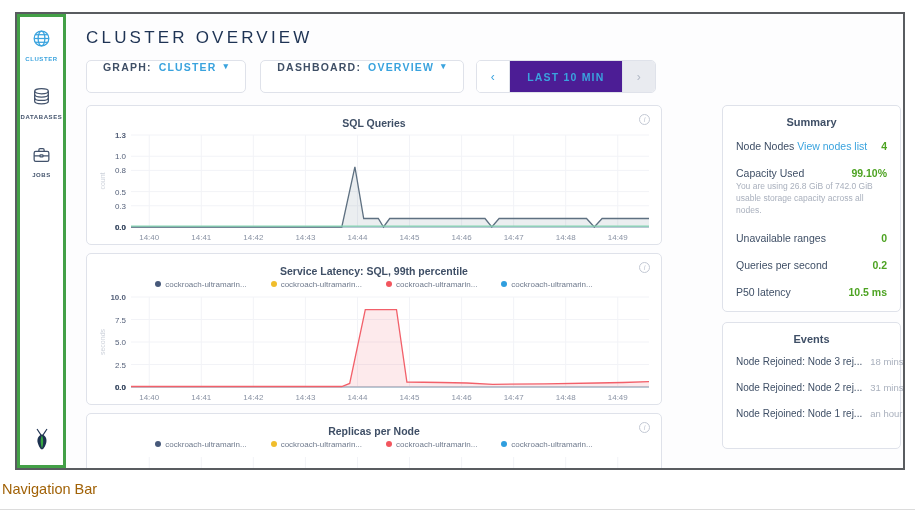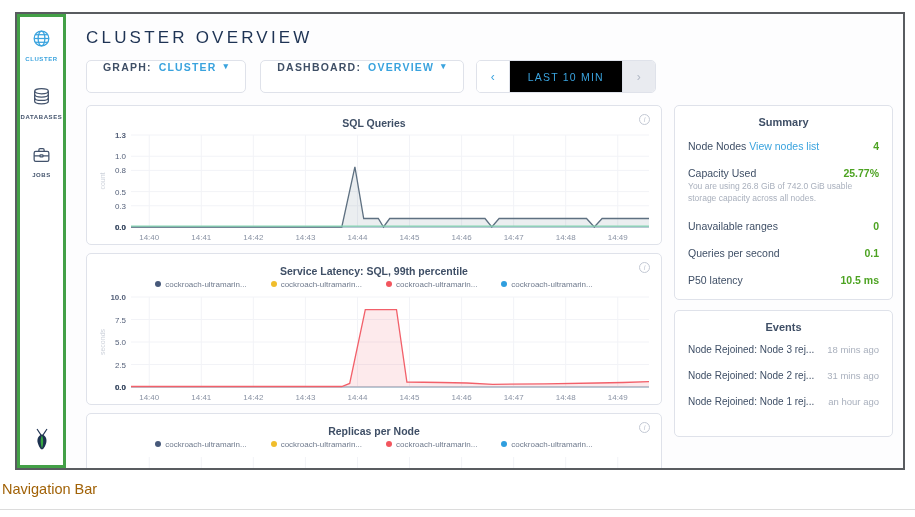--- a/index.html
+++ b/index.html
@@ -24,38 +24,38 @@
 
   .toolbar { display:flex; align-items:center; margin-bottom:12px; }
   .btn { height:33px; display:flex; align-items:flex-start; gap:7px; padding:0 16px;
     border:1px solid #dfe2ea; border-radius:5px; background:#fff; cursor:pointer;
     font-size:10.5px; font-weight:bold; letter-spacing:1.2px; color:#3f4f66; margin-right:14px; }
   .btn .value { color:var(--accent); }
   .btn .caret { color:var(--accent); font-size:9px; }
   .timesel { display:flex; height:33px; border:1px solid #dfe2ea; border-radius:5px; overflow:hidden; margin-left:-2px; }
   .ts-seg { display:flex; align-items:center; justify-content:center; cursor:pointer; }
   .ts-prev { width:33px; color:var(--accent); border-right:1px solid #dfe2ea; background:#fff; font-size:12px; }
-  .ts-label { width:112px; color:var(--accent); font-size:10.5px; font-weight:normal; letter-spacing:1.2px; background:#000000; }
+  .ts-label { width:112px; color:var(--accent); font-size:10.5px; font-weight:bold; letter-spacing:1.2px; background:#4c1d95; }
   .ts-next { width:33px; color:#b3bac6; border-left:1px solid #dfe2ea; background:#e9ebf0; font-size:12px; }
 
   .main-row { display:flex; gap:12px; flex:1; min-height:0; }
   .charts-col { width:576px; display:flex; flex-direction:column; gap:8px; }
   .card { border:1px solid #dfe2ea; border-radius:5px; background:#fff; }
   .chart-card { padding:7px 8px 0; }
   .chart-head { position:relative; text-align:center; height:16px; }
   .chart-title { font-size:10.5px; font-weight:bold; color:#3f4f66; }
   .info-icon { position:absolute; right:3px; top:1px; width:11px; height:11px;
     border:1px solid #c3c9d4; border-radius:50%; color:#c3c9d4;
     font-size:7.5px; line-height:10px; text-align:center; font-style:italic; cursor:pointer; }
   .legend-row { display:flex; justify-content:center; gap:24px; height:14px; align-items:center; }
   .legend-item { font-size:8px; color:#6f7a8d; display:flex; align-items:center; gap:4px; }
   .dot { width:6px; height:6px; border-radius:50%; flex-shrink:0; }
 
   .right-col { width:227px; display:flex; flex-direction:column; gap:10px; }
-  .panel { border:1px solid #dfe2ea; border-radius:5px; background:#fff; padding:10px 13px 6px; }
+  .panel { border:1px solid #dfe2ea; border-radius:5px; background:#fff; padding:10px 13px 6px;margin-left:48px; }
   .panel-title { text-align:center; font-size:11px; font-weight:bold; color:#3f4f66; margin-bottom:4px; }
   .srow { display:flex; justify-content:space-between; align-items:baseline; padding:8px 0 7px; font-size:10.5px; }
   .srow .lbl { color:#3f4f66; }
   .srow .val { color:#4da322; font-weight:bold; }
   .link { color:var(--accent); cursor:pointer; }
   .note { font-size:8.5px; color:#a9b0bd; line-height:1.4; margin-top:-5px; padding-bottom:7px; }
   .erow { display:flex; justify-content:space-between; align-items:baseline; padding:7.5px 0; font-size:10px; }
   .erow .elbl { color:#3f4f66; cursor:pointer; white-space:nowrap; }
   .erow .etime { color:#a9b0bd; font-size:9.5px; white-space:nowrap; margin-left:8px; }
 
@@ -308,30 +308,30 @@
       <div class="right-col">
 
         <div class="panel">
           <div class="panel-title">Summary</div>
           <div class="srow">
             <span class="lbl"><span>Node Nodes</span> <span class="link">View nodes list</span></span>
             <span class="val">4</span>
           </div>
           <div class="srow">
             <span class="lbl">Capacity Used</span>
-            <span class="val">25.77%</span>
+            <span class="val">99.10%</span>
           </div>
           <div class="note">You are using 26.8 GiB of 742.0 GiB usable storage capacity across all nodes.</div>
           <div class="srow">
             <span class="lbl">Unavailable ranges</span>
             <span class="val">0</span>
           </div>
           <div class="srow">
             <span class="lbl">Queries per second</span>
-            <span class="val">0.1</span>
+            <span class="val">0.2</span>
           </div>
           <div class="srow">
             <span class="lbl">P50 latency</span>
             <span class="val">10.5 ms</span>
           </div>
         </div>
 
         <div class="panel">
           <div class="panel-title">Events</div>
           <div class="erow">

